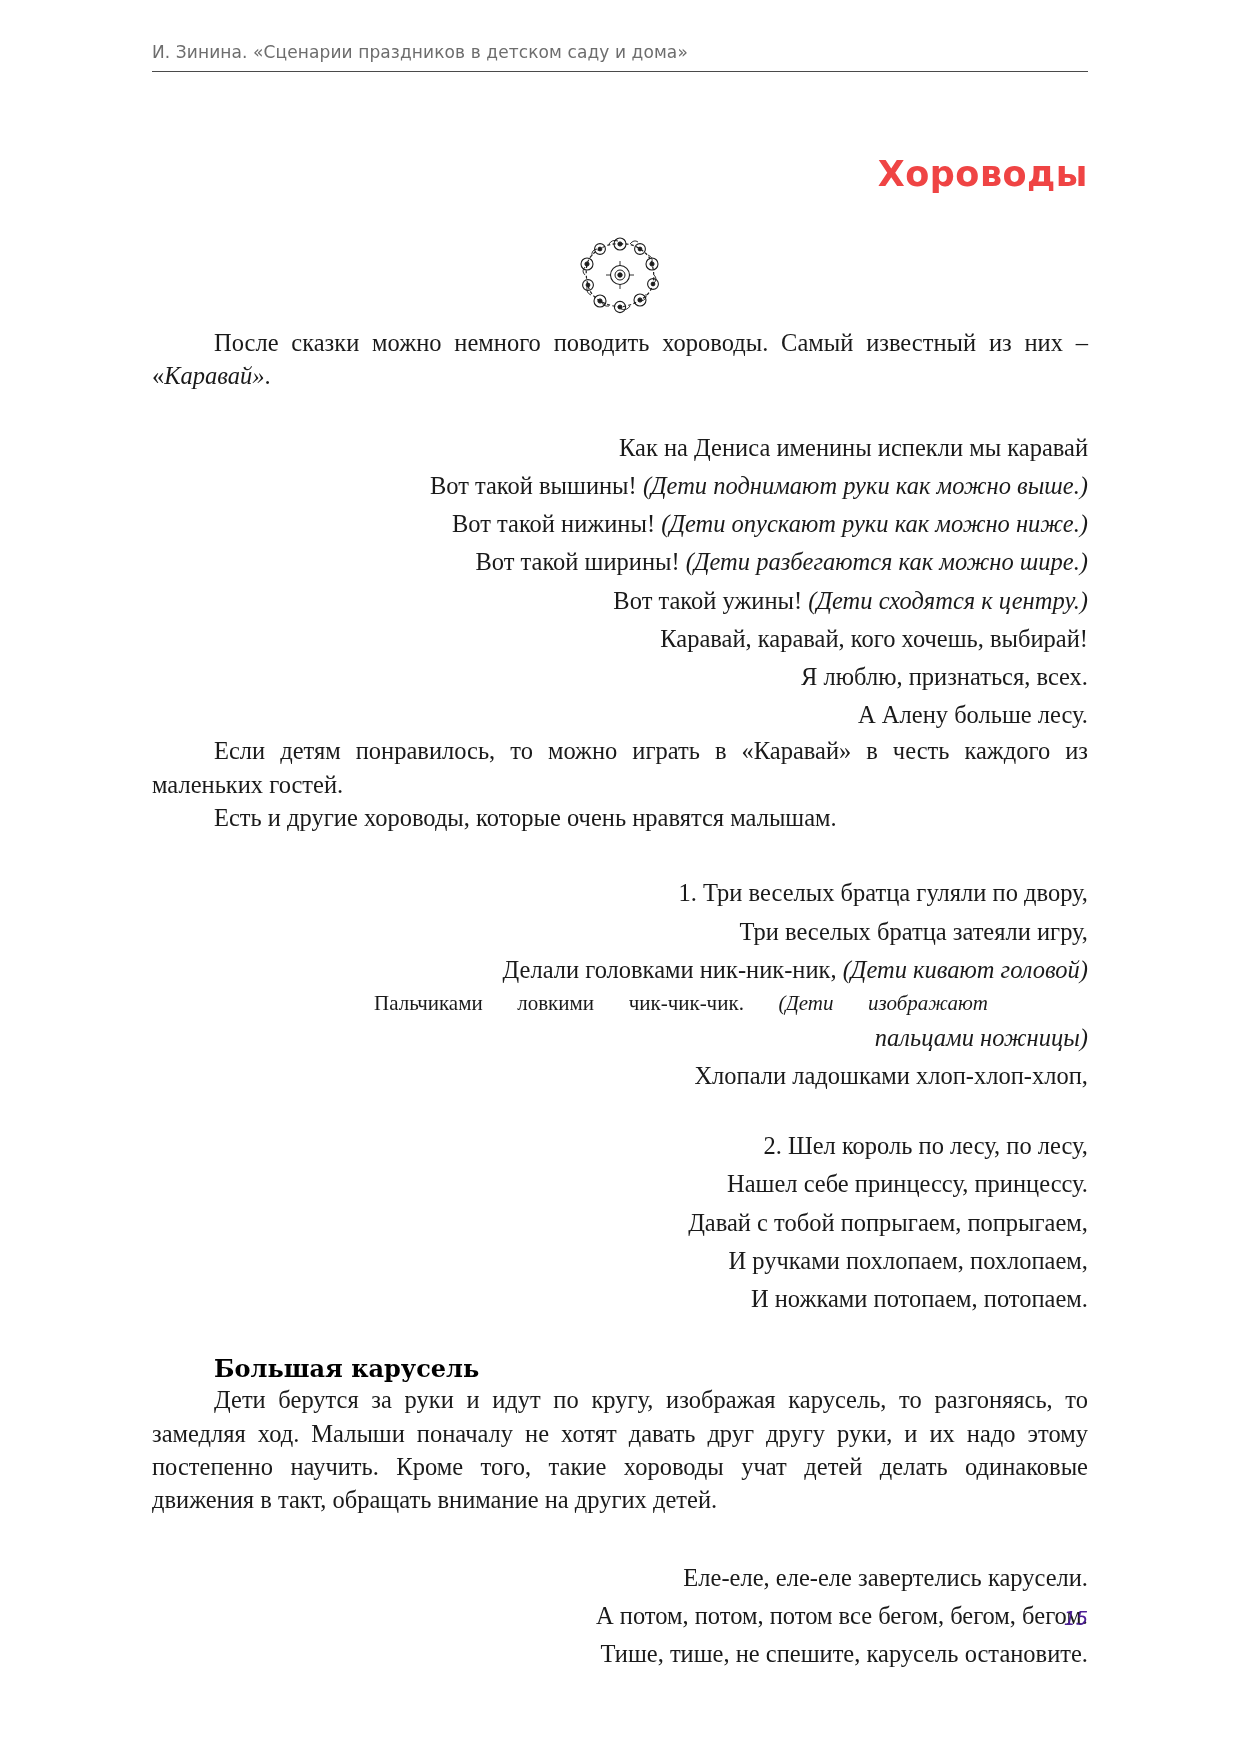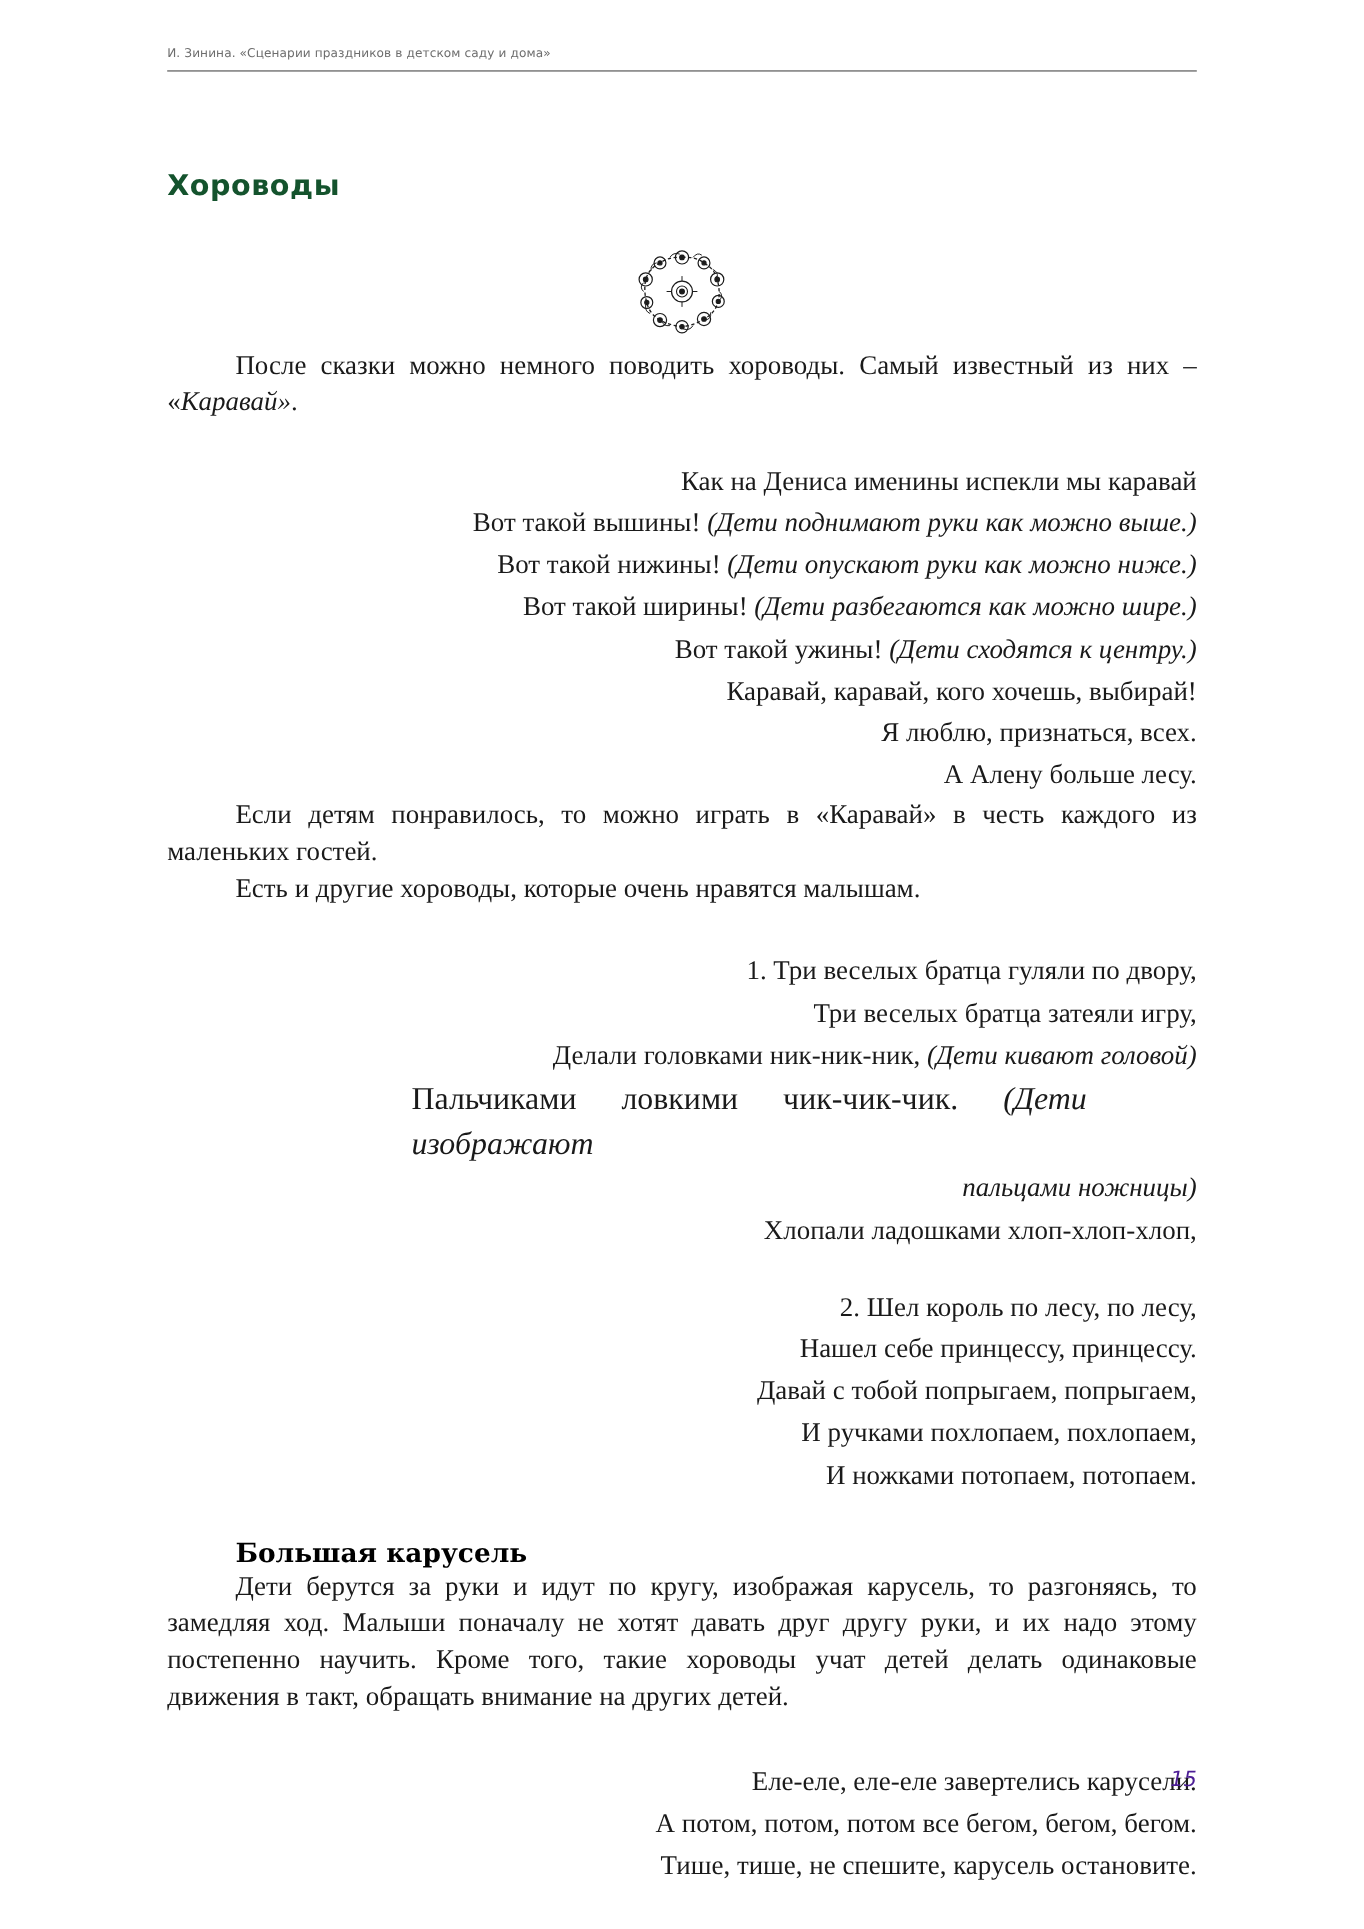--- a/index.html
+++ b/index.html
@@ -24,47 +24,47 @@
 
   
   .running-head {
     position: absolute;
     left: 152px;
     top: 42px;
     width: 936px;
   }
   .running-head-text {
     font-family: "DejaVu Sans", sans-serif;
-    font-size: 11px;
+    font-size: 17px;
     letter-spacing: 0.1px;
     color: #6d6d6d;
     white-space: nowrap;
   }
   .running-head-rule {
     margin-top: 9px;
     border-bottom: 1.6px solid #4a4a4a;
     width: 936px;
   }
 
   
   .content {
     position: absolute;
     left: 152px;
     top: 130px;
     width: 936px;
   }
 
   h1.doc-title {
     font-family: "DejaVu Sans", sans-serif;
-    font-size: 26px;
+    font-size: 35px;
     font-weight: bold;
-    text-align: left;
+    text-align: right;
     margin: 24px 0 0 0;
     letter-spacing: 0.5px;
-    color: #14532d;
+    color: #ef4444;
   }
 
   
   .ornament-wrap {
     text-align: center;
     margin-top: 36px;
     height: 96px;
   }
   .ornament {
     display: inline-block;
@@ -93,21 +93,21 @@
   }
   .verse .vline {
     display: block;
     white-space: pre-wrap;
   }
   .verse.spaced .vline { line-height: 1.56; text-align: right; }
 
   .verse-just {
     padding-left: 222px;
     padding-right: 100px;
-    font-size: 29px;
+    font-size: 21px;
     line-height: 1.42;
     text-align: justify;
     text-align-last: justify;
   }
 
   .v-gap-top-1 { margin-top: 36px; }
   .v-gap-top-2 { margin-top: 40px; }
   .v-gap-top-3 { margin-top: 32px; }
   .v-gap-top-4 { margin-top: 42px; }
 

